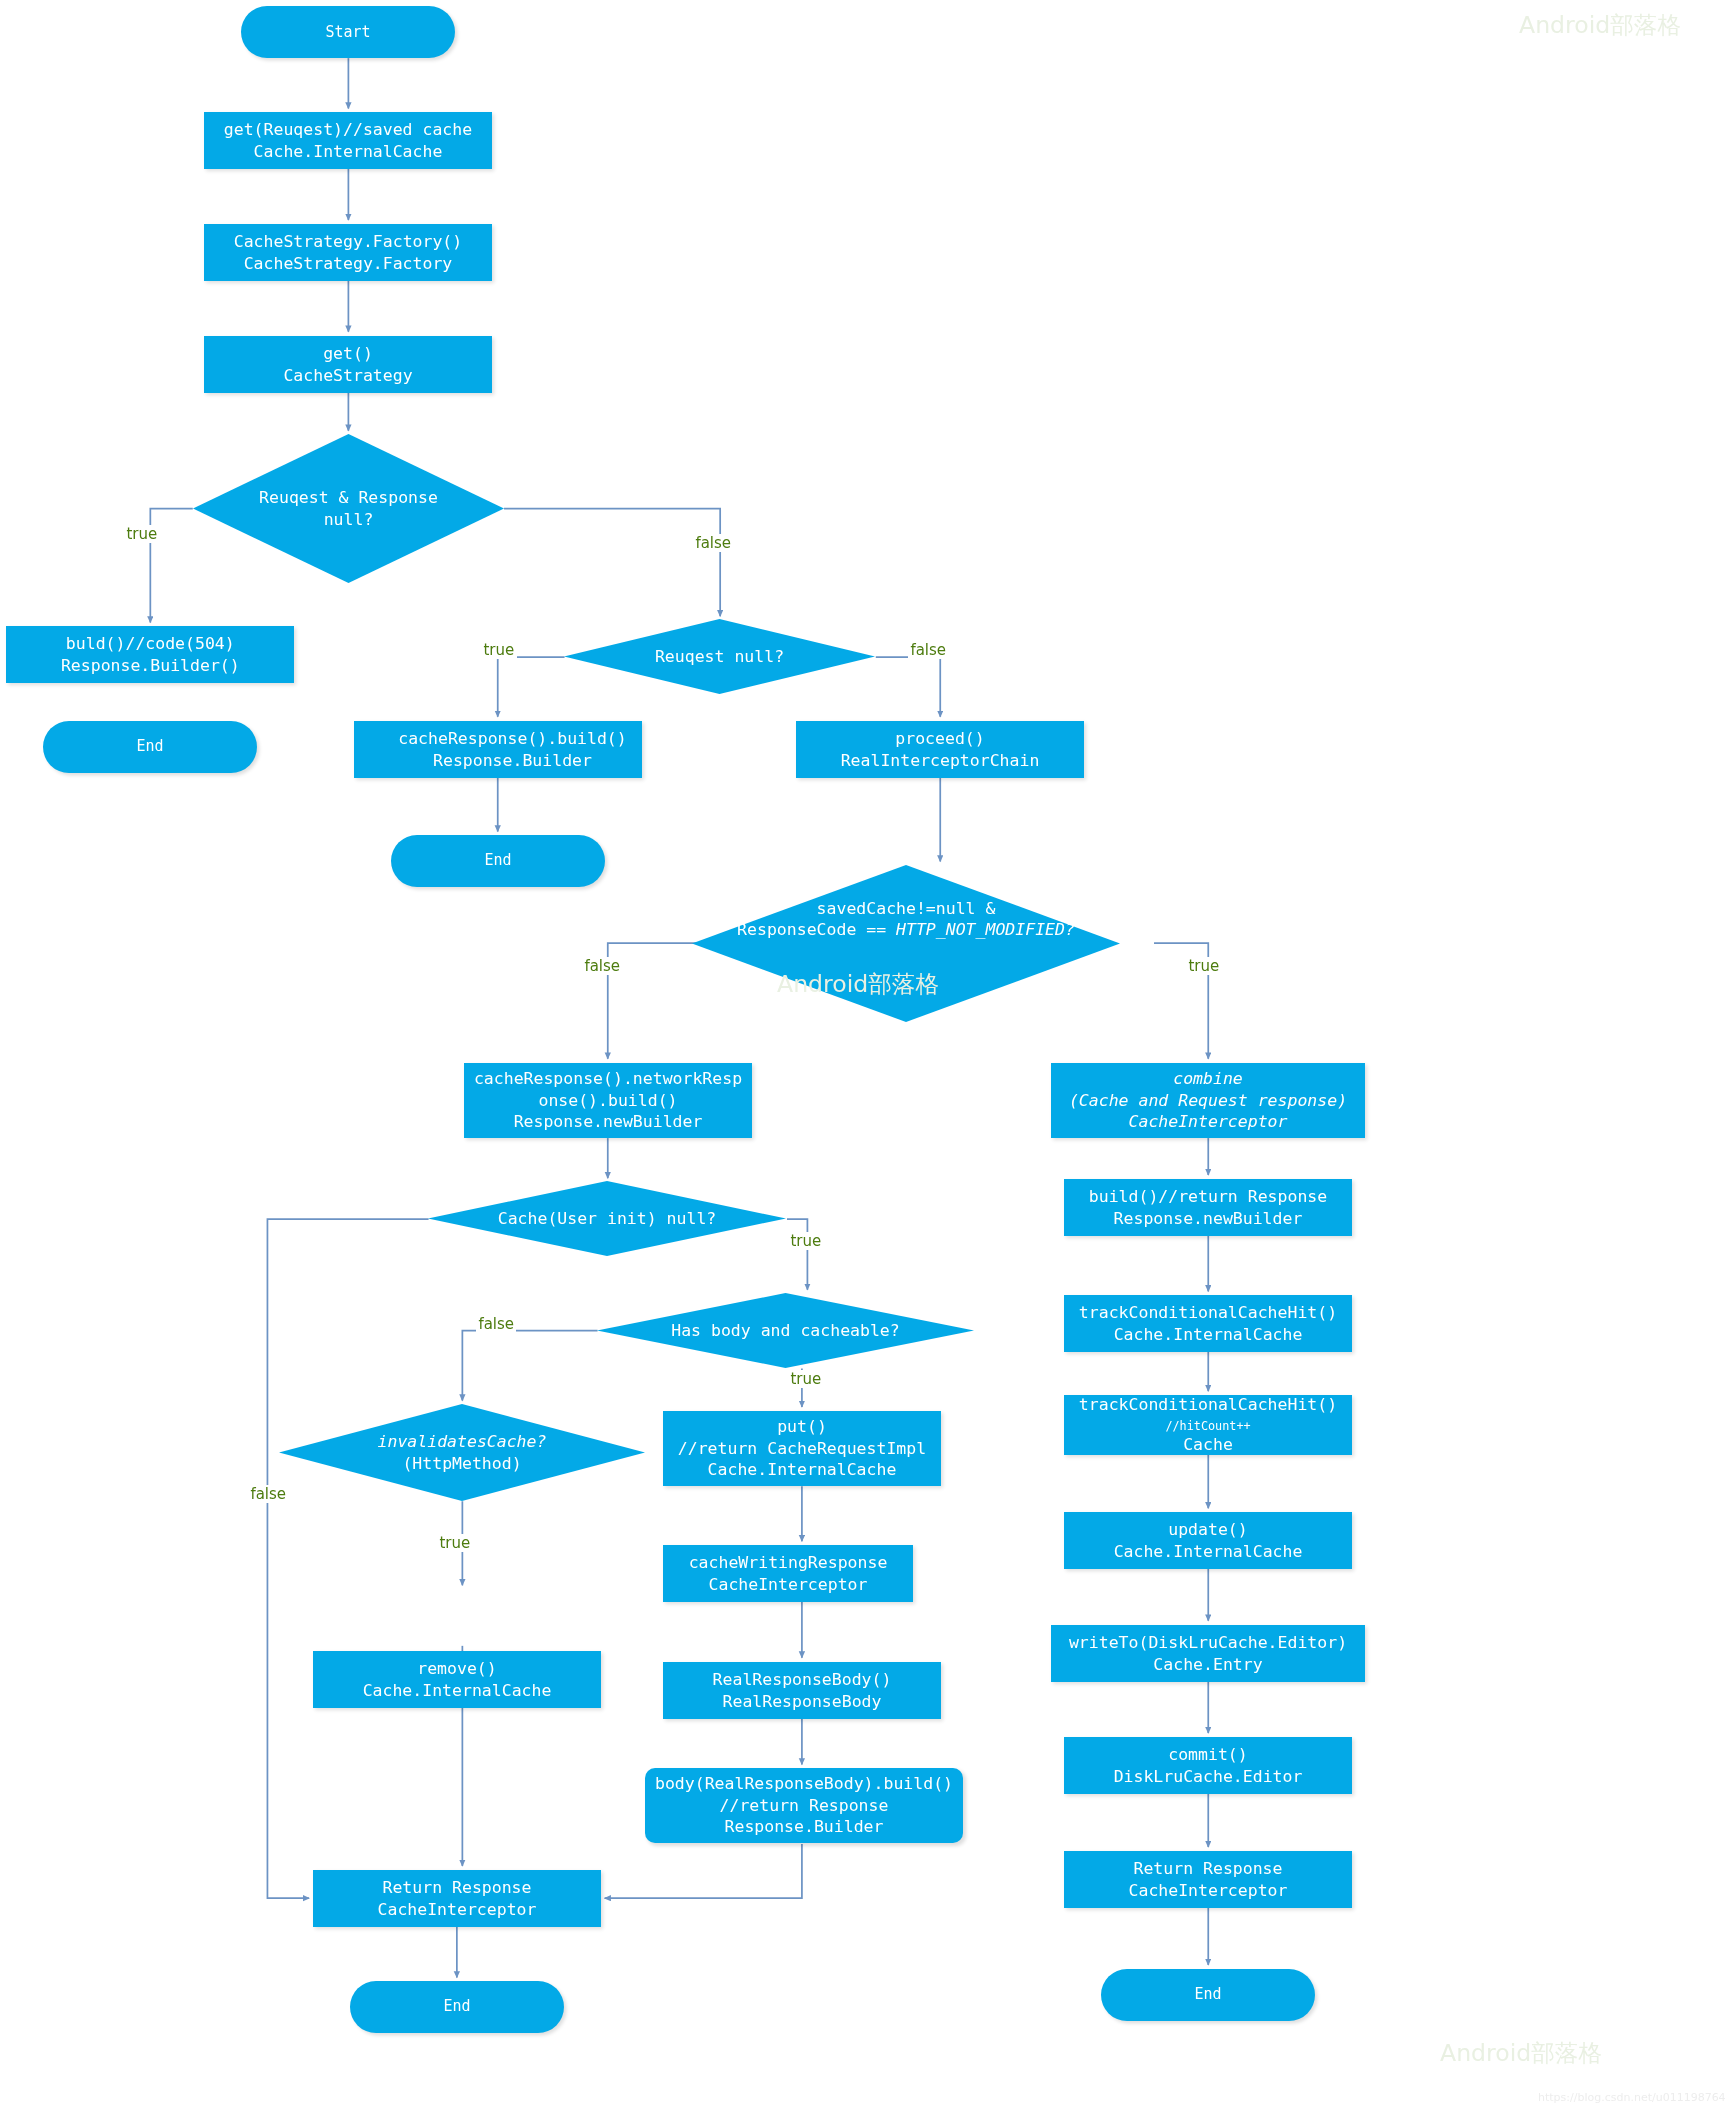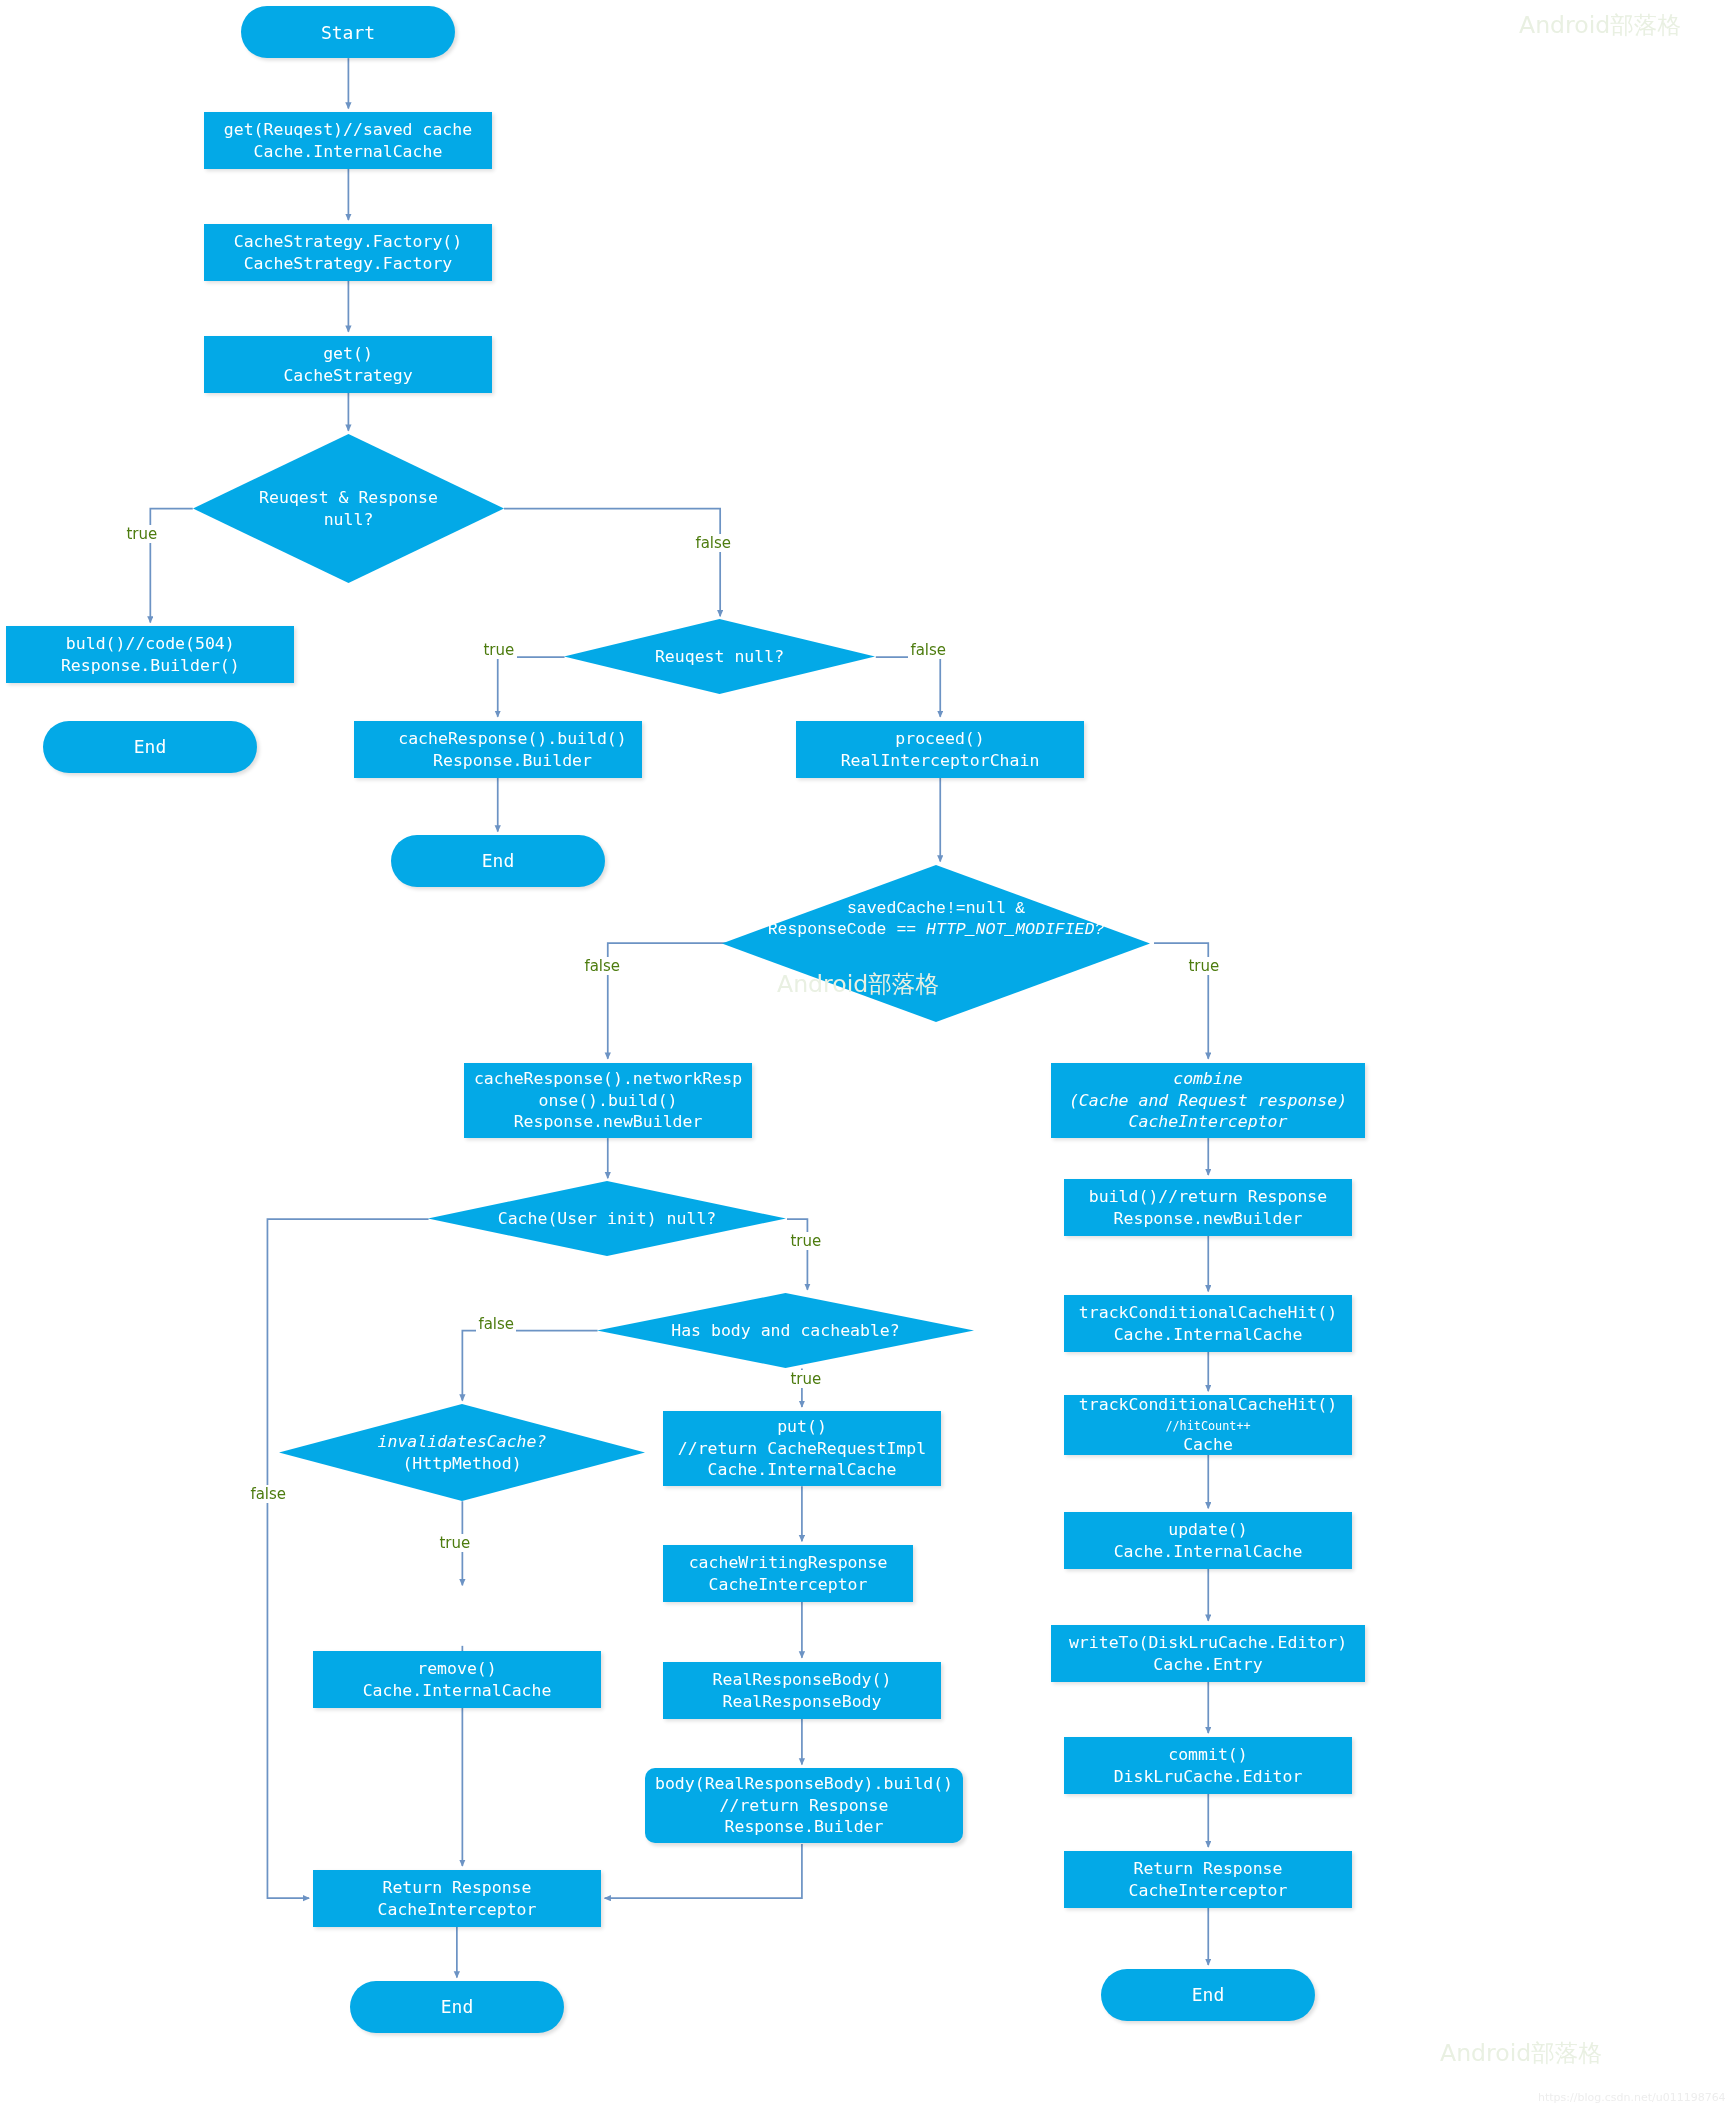--- a/index.html
+++ b/index.html
@@ -6,21 +6,21 @@
   body{width:1728px;height:2108px;position:relative;overflow:hidden;
        font-family:"DejaVu Sans Mono","Liberation Mono",monospace;}
   #stage{position:relative;width:1728px;height:2108px;}
   svg#wires{position:absolute;left:0;top:0;width:1728px;height:2108px;}
   .node{position:absolute;box-sizing:border-box;display:flex;align-items:center;
         justify-content:center;text-align:center;color:#ffffff;
         font-family:"DejaVu Sans Mono","Liberation Mono",monospace;
         line-height:1.30;white-space:pre-line;}
   .proc{background:#03A9E7;box-shadow:2.4px 2.4px 3.9px rgba(0,0,0,.13);font-size:16.5px;}
   .term{background:#03A9E7;border-radius:785px;box-shadow:2.4px 2.4px 3.9px rgba(0,0,0,.13);
-        font-size:18px;}
+        font-size:15px;}
   .dia{background:transparent;}
   .dia .shape{position:absolute;left:0;top:0;width:100%;height:100%;
         background:#03A9E7;clip-path:polygon(50% 0,100% 50%,50% 100%,0 50%);
         filter:drop-shadow(2.4px 2.4px 3.1px rgba(0,0,0,.13));}
   .dia .txt{position:relative;z-index:2;font-size:16.5px;color:#fff;width:100%;
         text-align:center;white-space:pre-line;}
   .edgelabel{position:absolute;color:#4d7c0f;font-size:15px;
         font-family:"DejaVu Sans","Liberation Sans",sans-serif;
         background:#ffffff;padding:0 2.4px;white-space:nowrap;}
   .ital{font-style:italic;}
@@ -155,21 +155,21 @@
 
   <div class="node term" style="left:391px;top:835px;width:214px;height:52px;">
     <span>End</span>
   </div>
 
   <div class="node proc" style="left:796px;top:721px;width:288px;height:57px;">
     <span>proceed()
 RealInterceptorChain</span>
   </div>
 
-  <div class="node dia" style="left:722px;top:865px;width:428px;height:157px;font-family:Liberation Mono, monospace;">
+  <div class="node dia" style="left:692px;top:865px;width:428px;height:157px;">
     <div class="shape"></div>
     <span class="txt" style="position:absolute;left:0;right:0;top:33px;"><span id="sc-l1">savedCache!=null &amp;</span><br><span id="sc-l2">ResponseCode == <span class="ital">HTTP_NOT_MODIFIED?</span></span></span>
   </div>
 
   <div class="node proc" style="left:464px;top:1063px;width:288px;height:75px;">
     <span>cacheResponse().networkResp
 onse().build()
 Response.newBuilder</span>
   </div>
 

